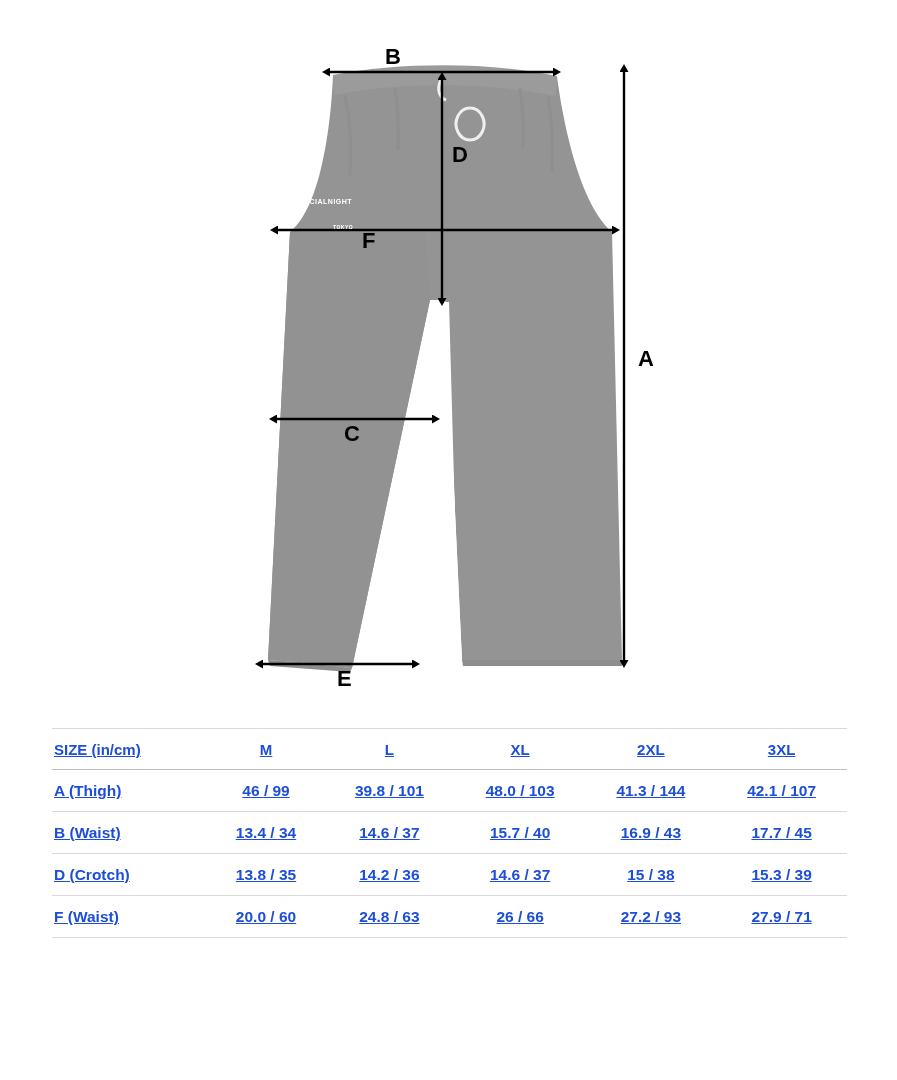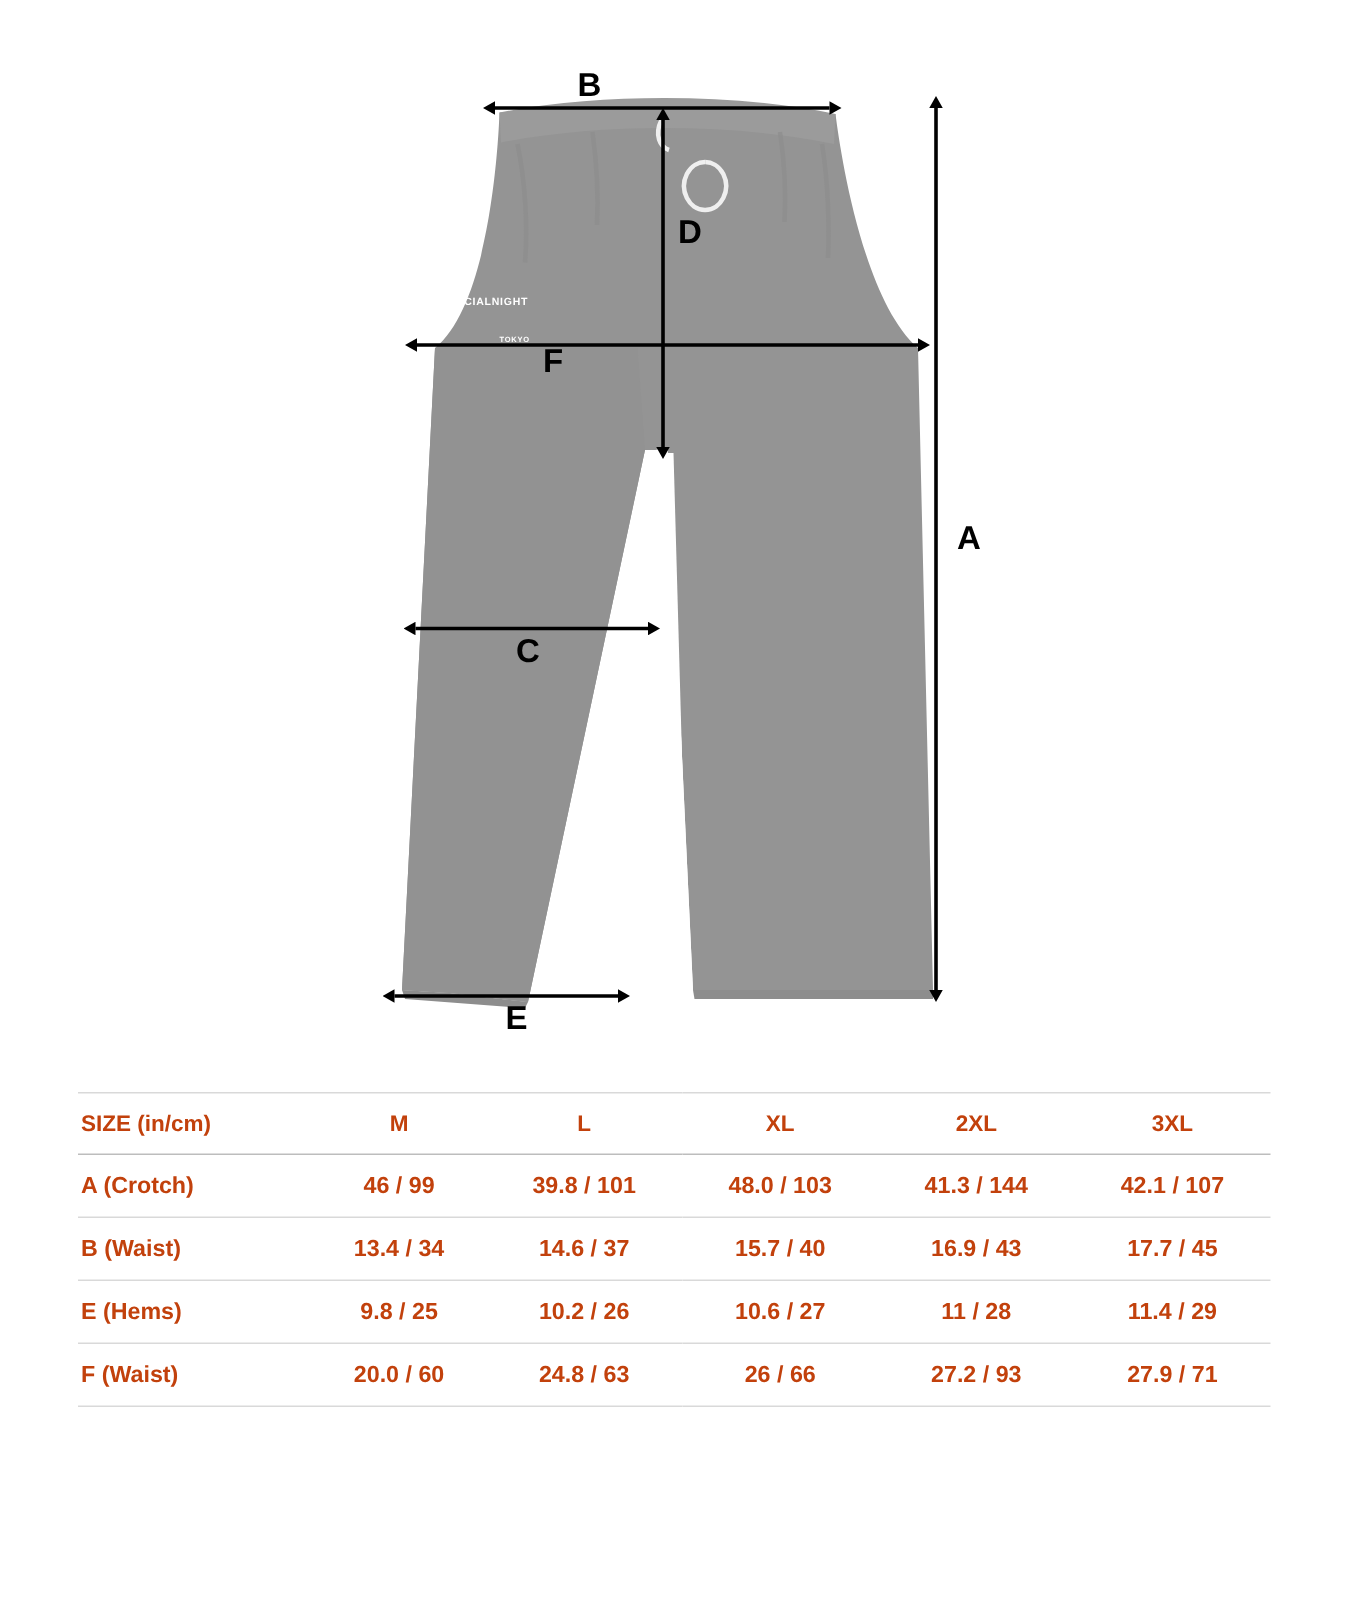--- a/index.html
+++ b/index.html
@@ -52,23 +52,24 @@
     border-collapse: collapse;
     width: 795px;
     font-family: "Liberation Sans", sans-serif;
   }
   table.size-table th,
   table.size-table td {
     border-bottom: 1px solid #d9d9d9;
     padding: 12px 4px 11px 4px;
     font-size: 15.5px;
     font-weight: 700;
-    color: #c2410c;
+    color: #1d4ed8;
     text-align: center;
     white-space: nowrap;
+    text-decoration: underline;
   }
   table.size-table th:first-child,
   table.size-table td:first-child {
     text-align: left;
     padding-left: 2px;
     width: 150px;
   }
   table.size-table thead th {
     border-top: 1px solid #d9d9d9;
     border-bottom: 1px solid #bdbdbd;
@@ -170,42 +171,42 @@
         <th>SIZE (in/cm)</th>
         <th>M</th>
         <th>L</th>
         <th>XL</th>
         <th>2XL</th>
         <th>3XL</th>
       </tr>
     </thead>
     <tbody>
       <tr>
-        <td>A (Crotch)</td>
+        <td>A (Thigh)</td>
         <td>46 / 99</td>
         <td>39.8 / 101</td>
         <td>48.0 / 103</td>
         <td>41.3 / 144</td>
         <td>42.1 / 107</td>
       </tr>
       <tr>
         <td>B (Waist)</td>
         <td>13.4 / 34</td>
         <td>14.6 / 37</td>
         <td>15.7 / 40</td>
         <td>16.9 / 43</td>
         <td>17.7 / 45</td>
       </tr>
       <tr>
-        <td>E (Hems)</td>
-        <td>9.8 / 25</td>
-        <td>10.2 / 26</td>
-        <td>10.6 / 27</td>
-        <td>11 / 28</td>
-        <td>11.4 / 29</td>
+        <td>D (Crotch)</td>
+        <td>13.8 / 35</td>
+        <td>14.2 / 36</td>
+        <td>14.6 / 37</td>
+        <td>15 / 38</td>
+        <td>15.3 / 39</td>
       </tr>
       <tr>
         <td>F (Waist)</td>
         <td>20.0 / 60</td>
         <td>24.8 / 63</td>
         <td>26 / 66</td>
         <td>27.2 / 93</td>
         <td>27.9 / 71</td>
       </tr>
     </tbody>

